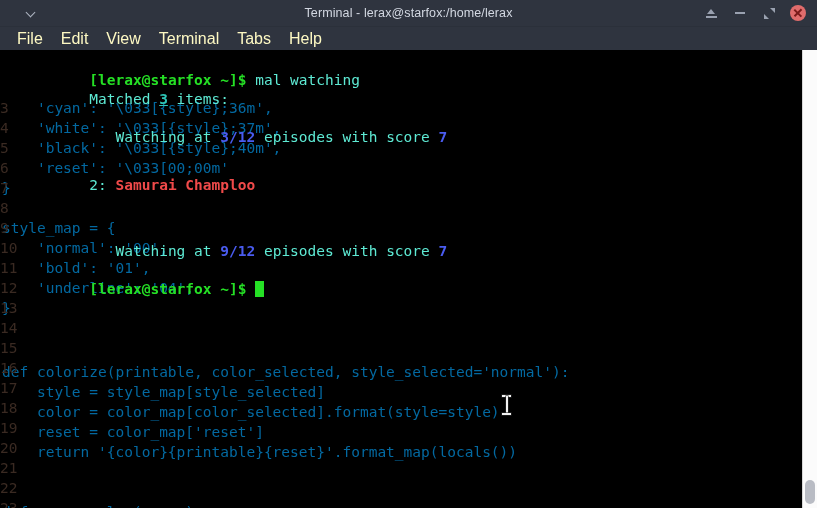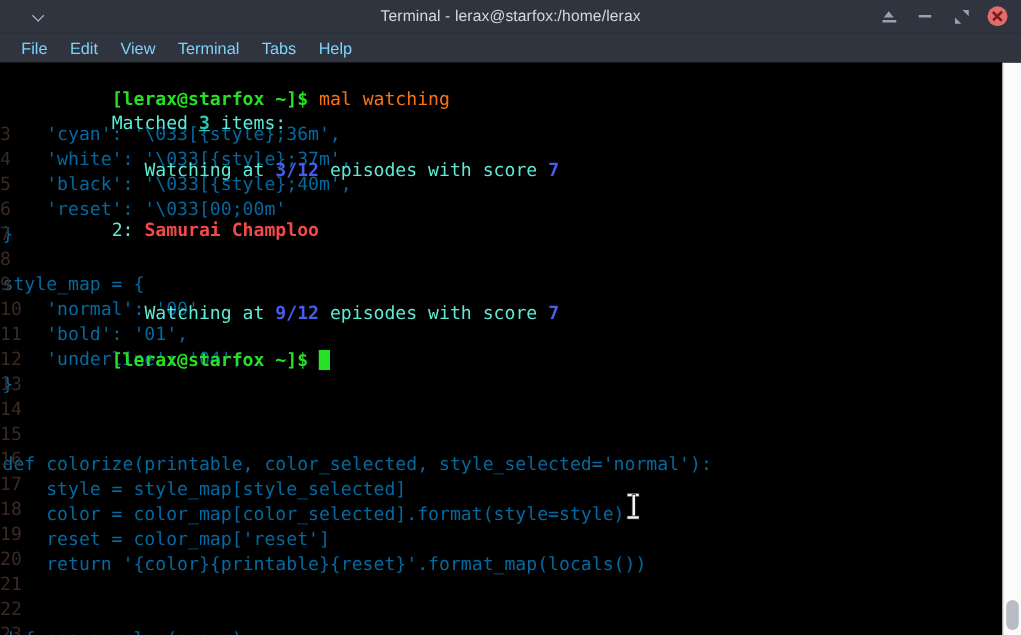--- a/index.html
+++ b/index.html
@@ -155,22 +155,22 @@
   .menubar {
     height: 23px;
     background: #2f343f;
     display: flex;
     align-items: center;
     padding-left: 8px;
     flex: 0 0 auto;
     box-sizing: border-box;
   }
   .menu-item {
-    font-size: 13px;
-    color: #7dd3fc;
+    font-size: 16px;
+    color: #fef9c3;
     font-family: "Liberation Sans", sans-serif;
     padding: 2px 9px;
     border-radius: 2px;
     cursor: default;
   }
 
   
   .term-wrap {
     flex: 1 1 auto;
     position: relative;
@@ -214,21 +214,21 @@
     line-height: 19.3px;
     white-space: pre;
     z-index: 1;
   }
   .tline {
     position: absolute;
     left: 2px;
     white-space: pre;
   }
   .c-prompt   { color: #25e025; font-weight: bold; }
-  .c-white    { color: #f97316; }
+  .c-white    { color: #5eead4; }
   .c-plain    { color: #5eead4; }
   .c-cyan     { color: #2ec4b6; font-weight: bold; text-decoration: underline; }
   .c-red      { color: #f04a4a; font-weight: bold; }
   .c-blue     { color: #4a5cf0; font-weight: bold; }
   .c-magenta  { color: #ef3ce8; font-weight: bold; }
 
   .cursor-block {
     display: inline-block;
     width: 9px;
     height: 16px;

